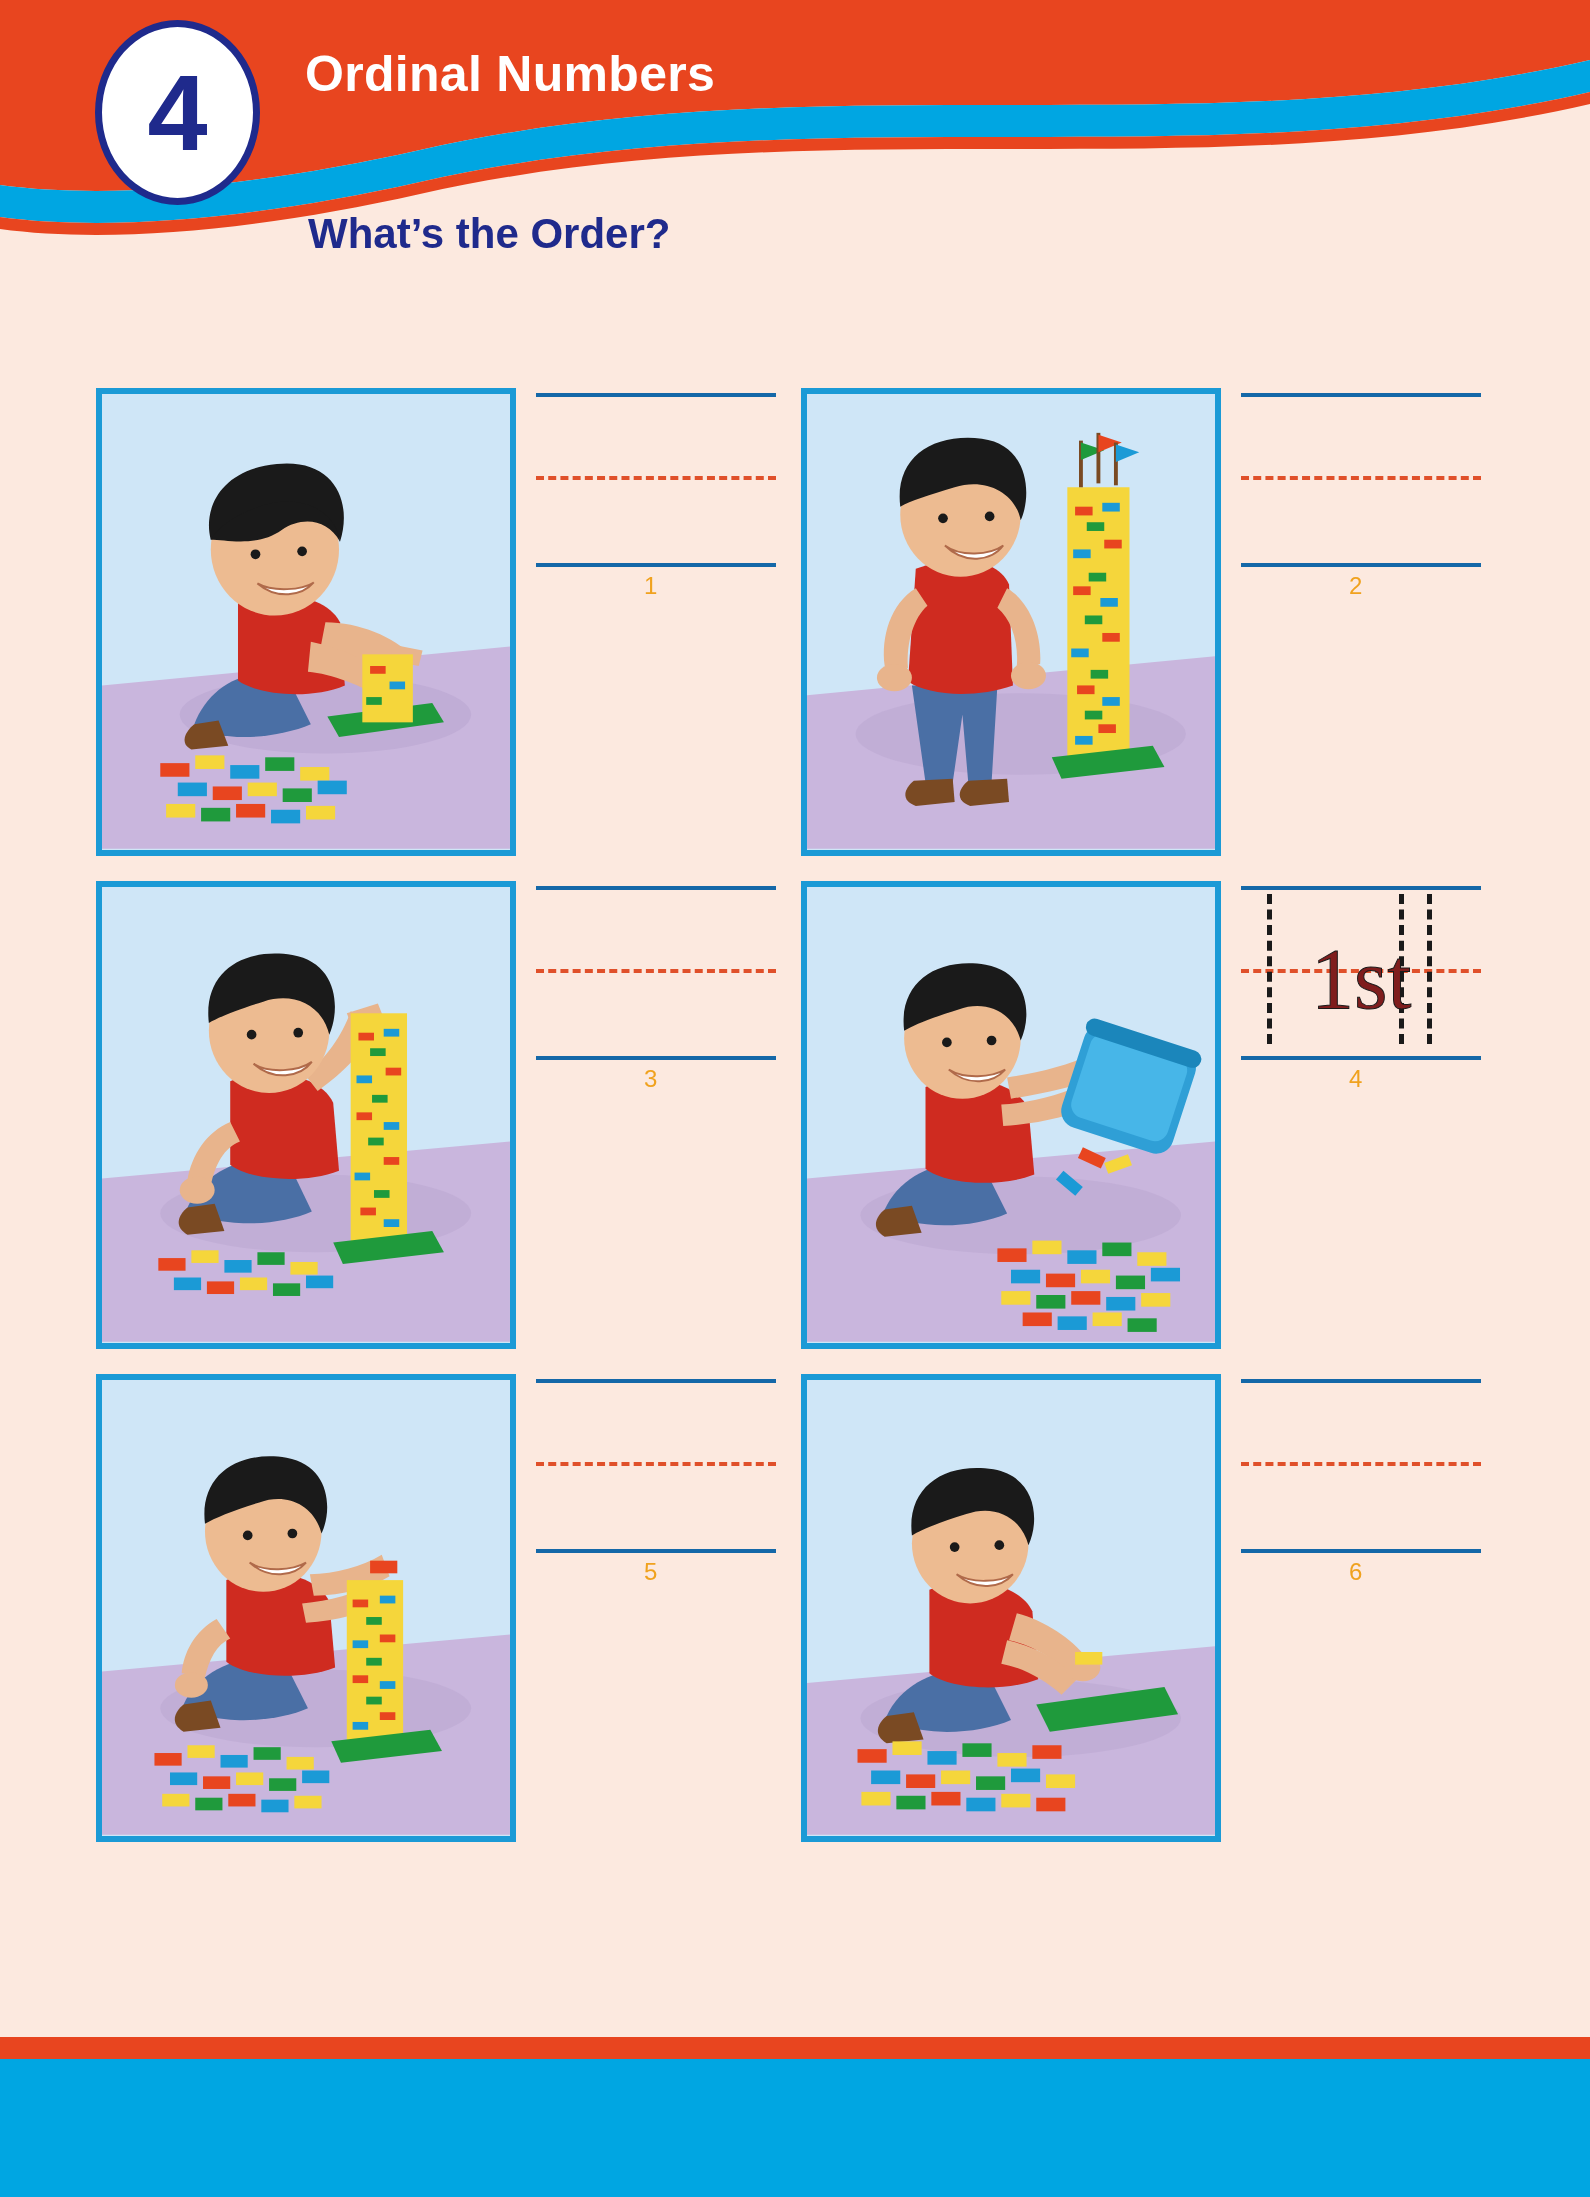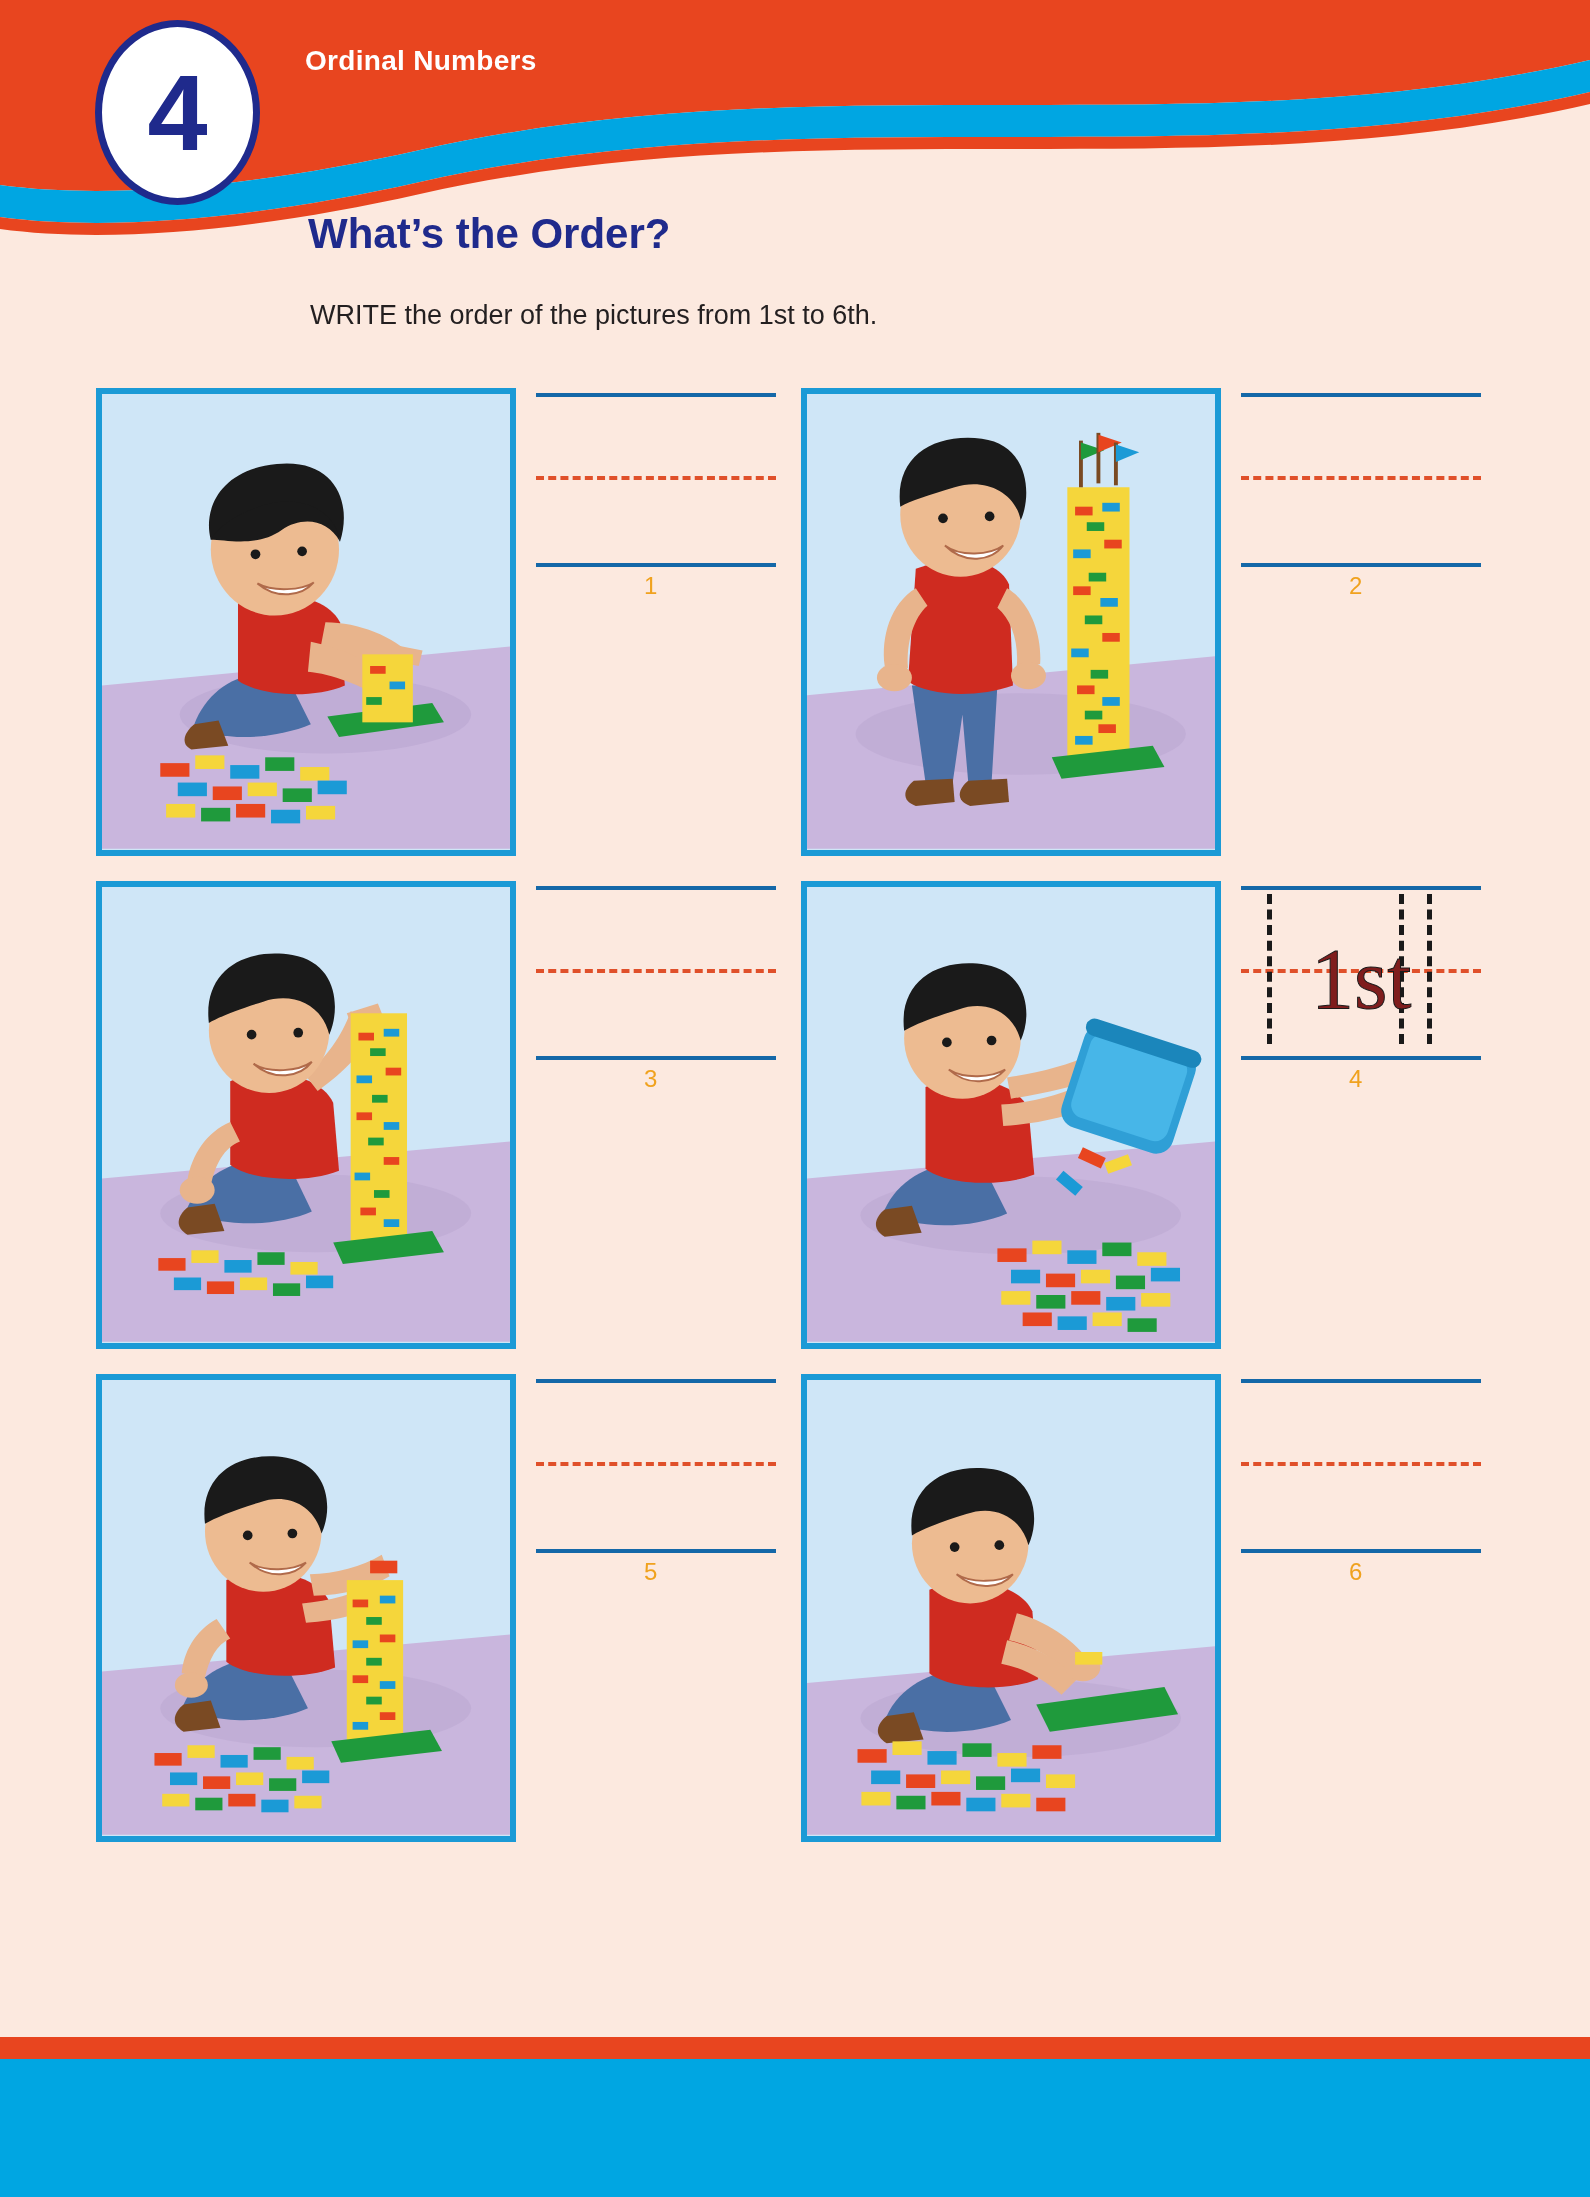--- a/index.html
+++ b/index.html
@@ -51,21 +51,21 @@
     font-size: 108px;
     font-weight: bold;
     color: #1f2a8c;
     line-height: 1;
     font-family: "Liberation Sans", sans-serif;
   }
   .banner-title {
     position: absolute;
     left: 305px;
     top: 45px;
-    font-size: 28px;
+    font-size: 50px;
     font-weight: bold;
     color: #ffffff;
     letter-spacing: 0.3px;
     z-index: 6;
   }
 
   
   .worksheet-title {
     position: absolute;
     left: 308px;
@@ -185,21 +185,20 @@
       <path d="M0,217 C110,232 260,218 420,182 C820,92 1200,182 1590,92 L1590,104 C1200,194 820,104 420,194 C260,230 110,244 0,229 Z" fill="#e8451f"></path>
     </svg>
   </div>
 
   <div class="chapter-badge">
     <span class="num">4</span>
   </div>
   <div class="banner-title">Ordinal Numbers</div>
 
   <div class="worksheet-title">What’s the Order?</div>
-  <div class="instructions">WRITE the order of the pictures from 1st to 6th.</div>
 
   <div class="grid">
 
     <div class="row">
 
       <div class="cell">
         <div class="pic-frame">
           <svg class="scene" viewBox="0 0 420 468" preserveAspectRatio="none">
             <rect x="0" y="0" width="420" height="468" fill="#cfe6f7"></rect>
             <path d="M0,300 L420,260 L420,468 L0,468 Z" fill="#c9b6dd"></path>

